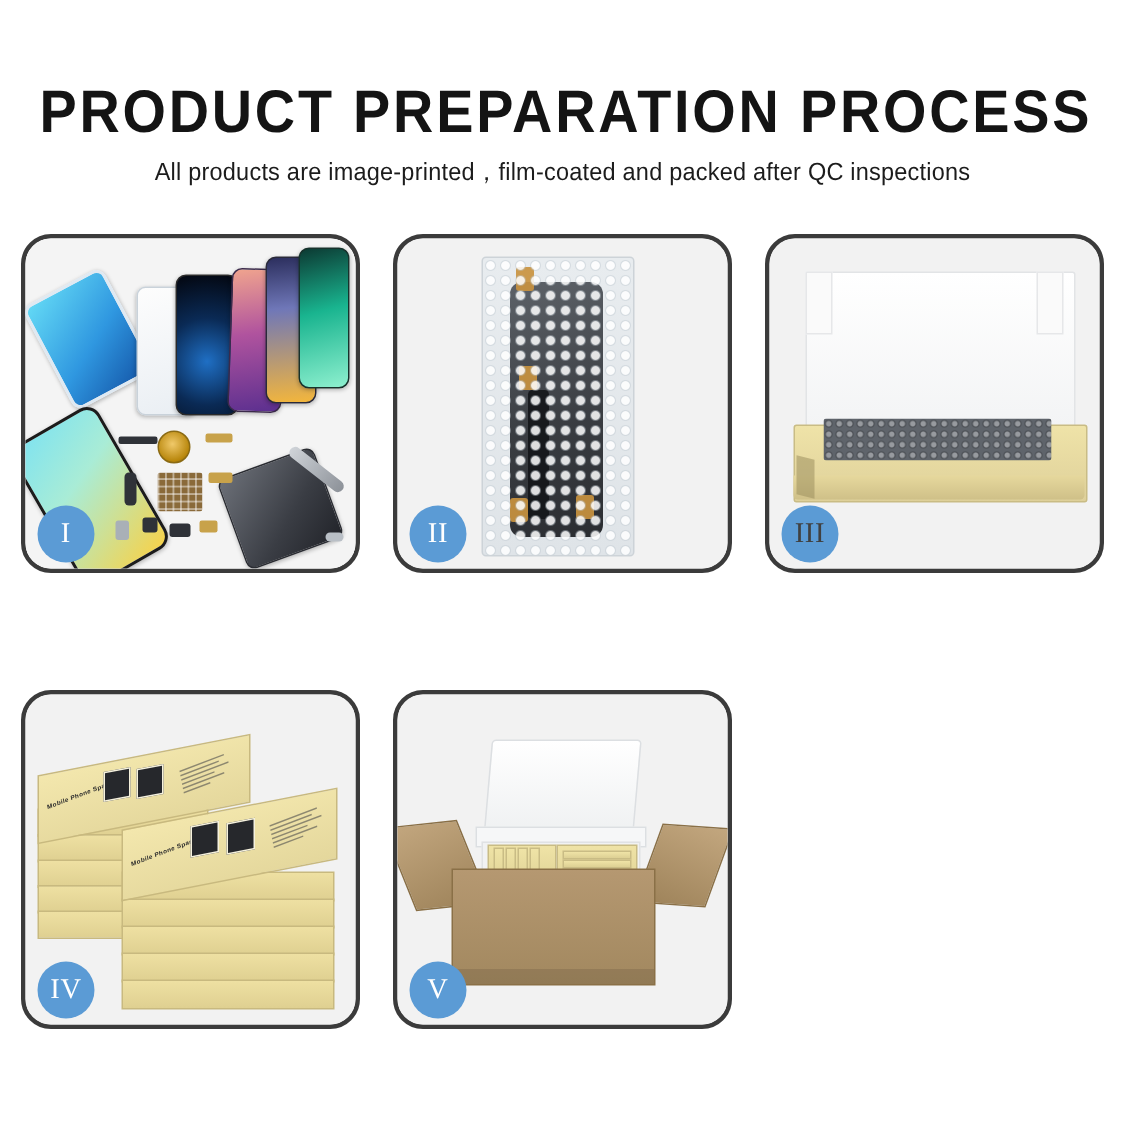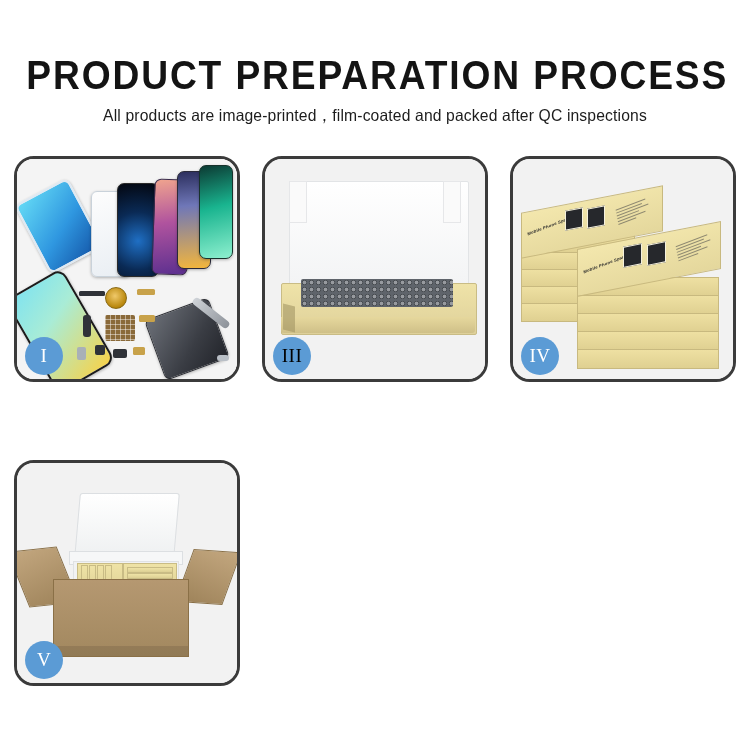--- a/index.html
+++ b/index.html
@@ -456,34 +456,50 @@
           <div class="chip chip-dark" style="left:96px;top:190px;width:14px;height:9px;border-radius:2px;"></div>
           <div class="chip" style="left:60px;top:188px;width:9px;height:13px;background:#a9b0b7;border-radius:2px;"></div>
           <div class="chip chip-gold" style="left:116px;top:188px;width:12px;height:8px;"></div>
           <div class="tool"></div>
           <div class="chip" style="right:8px;top:196px;width:12px;height:6px;background:#b9bfc6;border-radius:3px;"></div>
         </div>
       </div>
       <div class="badge" style="background: rgb(91, 155, 213); color: rgb(255, 255, 255);">I</div>
     </div>
 
+    <div class="panel" style="border-color: rgb(59, 59, 59);">
+      <div class="panel-clip">
+        <div class="scene">
+          <div class="bw-outer">
+            <div class="bw-part"></div>
+            <div class="bw-flex"></div>
+            <div class="bw-tab" style="left:22px;top:6px;"></div>
+            <div class="bw-tab" style="left:24px;top:72px;"></div>
+            <div class="bw-tab" style="left:18px;top:160px;"></div>
+            <div class="bw-tab" style="left:62px;top:158px;"></div>
+            <div class="bw-bubbles"></div>
+          </div>
+        </div>
+      </div>
+      <div class="badge" style="background: rgb(91, 155, 213); color: rgb(255, 255, 255);">II</div>
+    </div>
 
     <div class="panel" style="border-color: rgb(59, 59, 59);">
       <div class="panel-clip">
         <div class="scene">
           <div class="b3-lid"></div>
           <div class="b3-lid-flapL"></div>
           <div class="b3-lid-flapR"></div>
           <div class="b3-tray"></div>
           <div class="b3-content"></div>
           <div class="b3-foot"></div>
           <div class="b3-notch"></div>
         </div>
       </div>
-      <div class="badge" style="background: rgb(91, 155, 213); color: #000000;">III</div>
+      <div class="badge" style="background: rgb(91, 155, 213); color: #404040;">III</div>
     </div>
 
     <div class="panel" style="border-color: rgb(59, 59, 59);">
       <div class="panel-clip">
         <div class="scene">
           <div class="stack">
 
             <div class="sbox" style="left:0px;top:58px;width:112px;height:17px;"></div>
             <div class="sbox" style="left:0px;top:75px;width:112px;height:17px;"></div>
             <div class="sbox" style="left:0px;top:92px;width:112px;height:17px;"></div>

